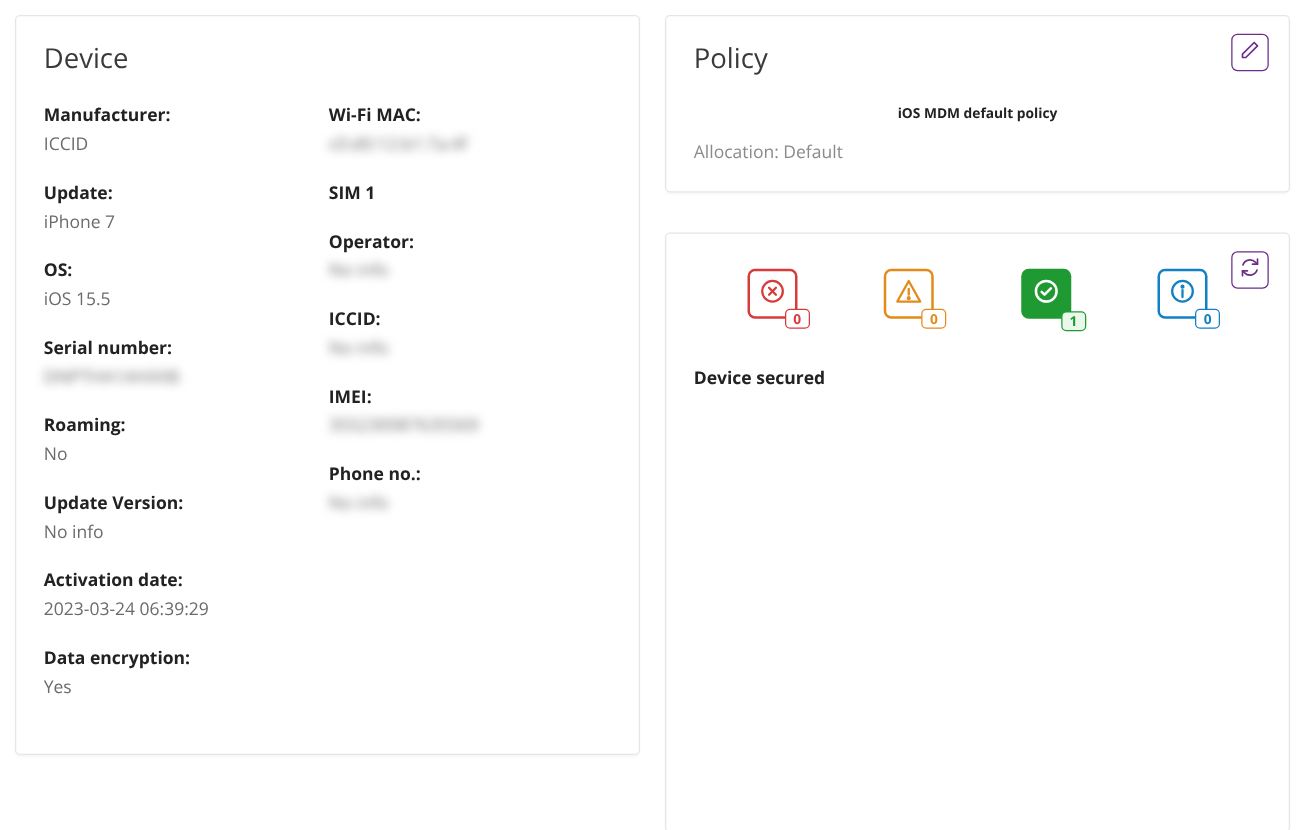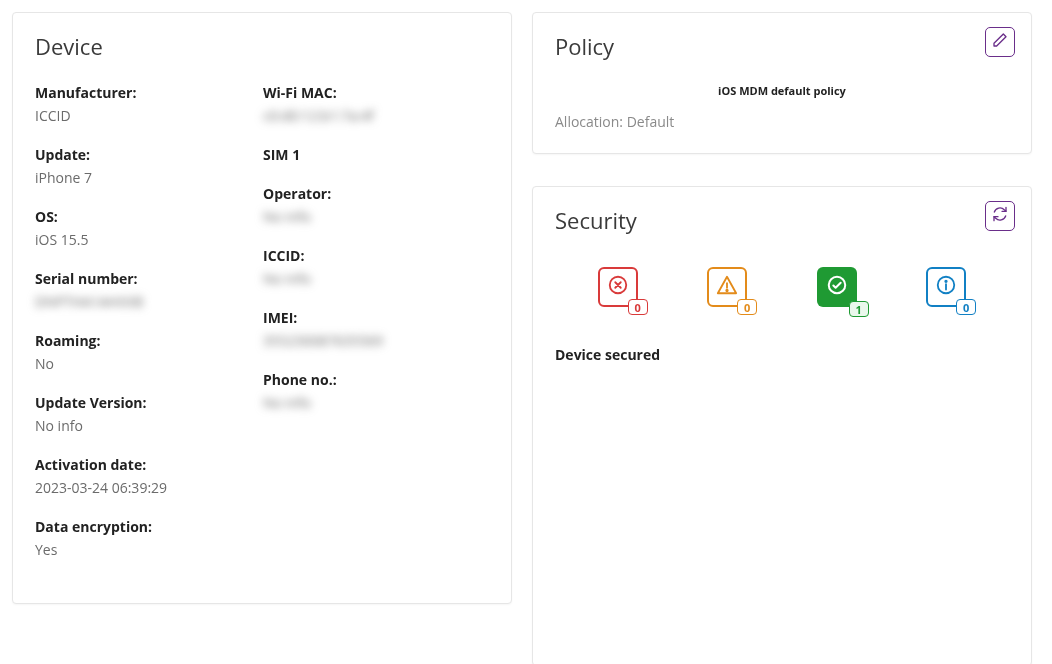--- a/index.html
+++ b/index.html
@@ -218,21 +218,20 @@
           <svg viewBox="0 0 24 24" fill="none" stroke="#6a2e8a" stroke-width="2" stroke-linecap="round" stroke-linejoin="round">
             <path d="M17 3l4 4L7 21H3v-4L17 3z"></path>
           </svg>
         </span>
       </div>
       <div class="policy-name">iOS MDM default policy</div>
       <div class="policy-alloc">Allocation: Default</div>
     </div>
 
     <div class="card security-card">
-      <h2 class="card-title">Security</h2>
       <div class="card-action">
         <span>
           <svg viewBox="0 0 24 24" fill="none" stroke="#6a2e8a" stroke-width="2" stroke-linecap="round" stroke-linejoin="round">
             <path d="M21 2v6h-6"></path>
               <path d="M3 22v-6h6"></path>
             <path d="M3.5 9a9 9 0 0 1 14.9-3.4L21 8"></path>
             <path d="M20.5 15a9 9 0 0 1-14.9 3.4L3 16"></path>
           </svg>
         </span>
       </div>

